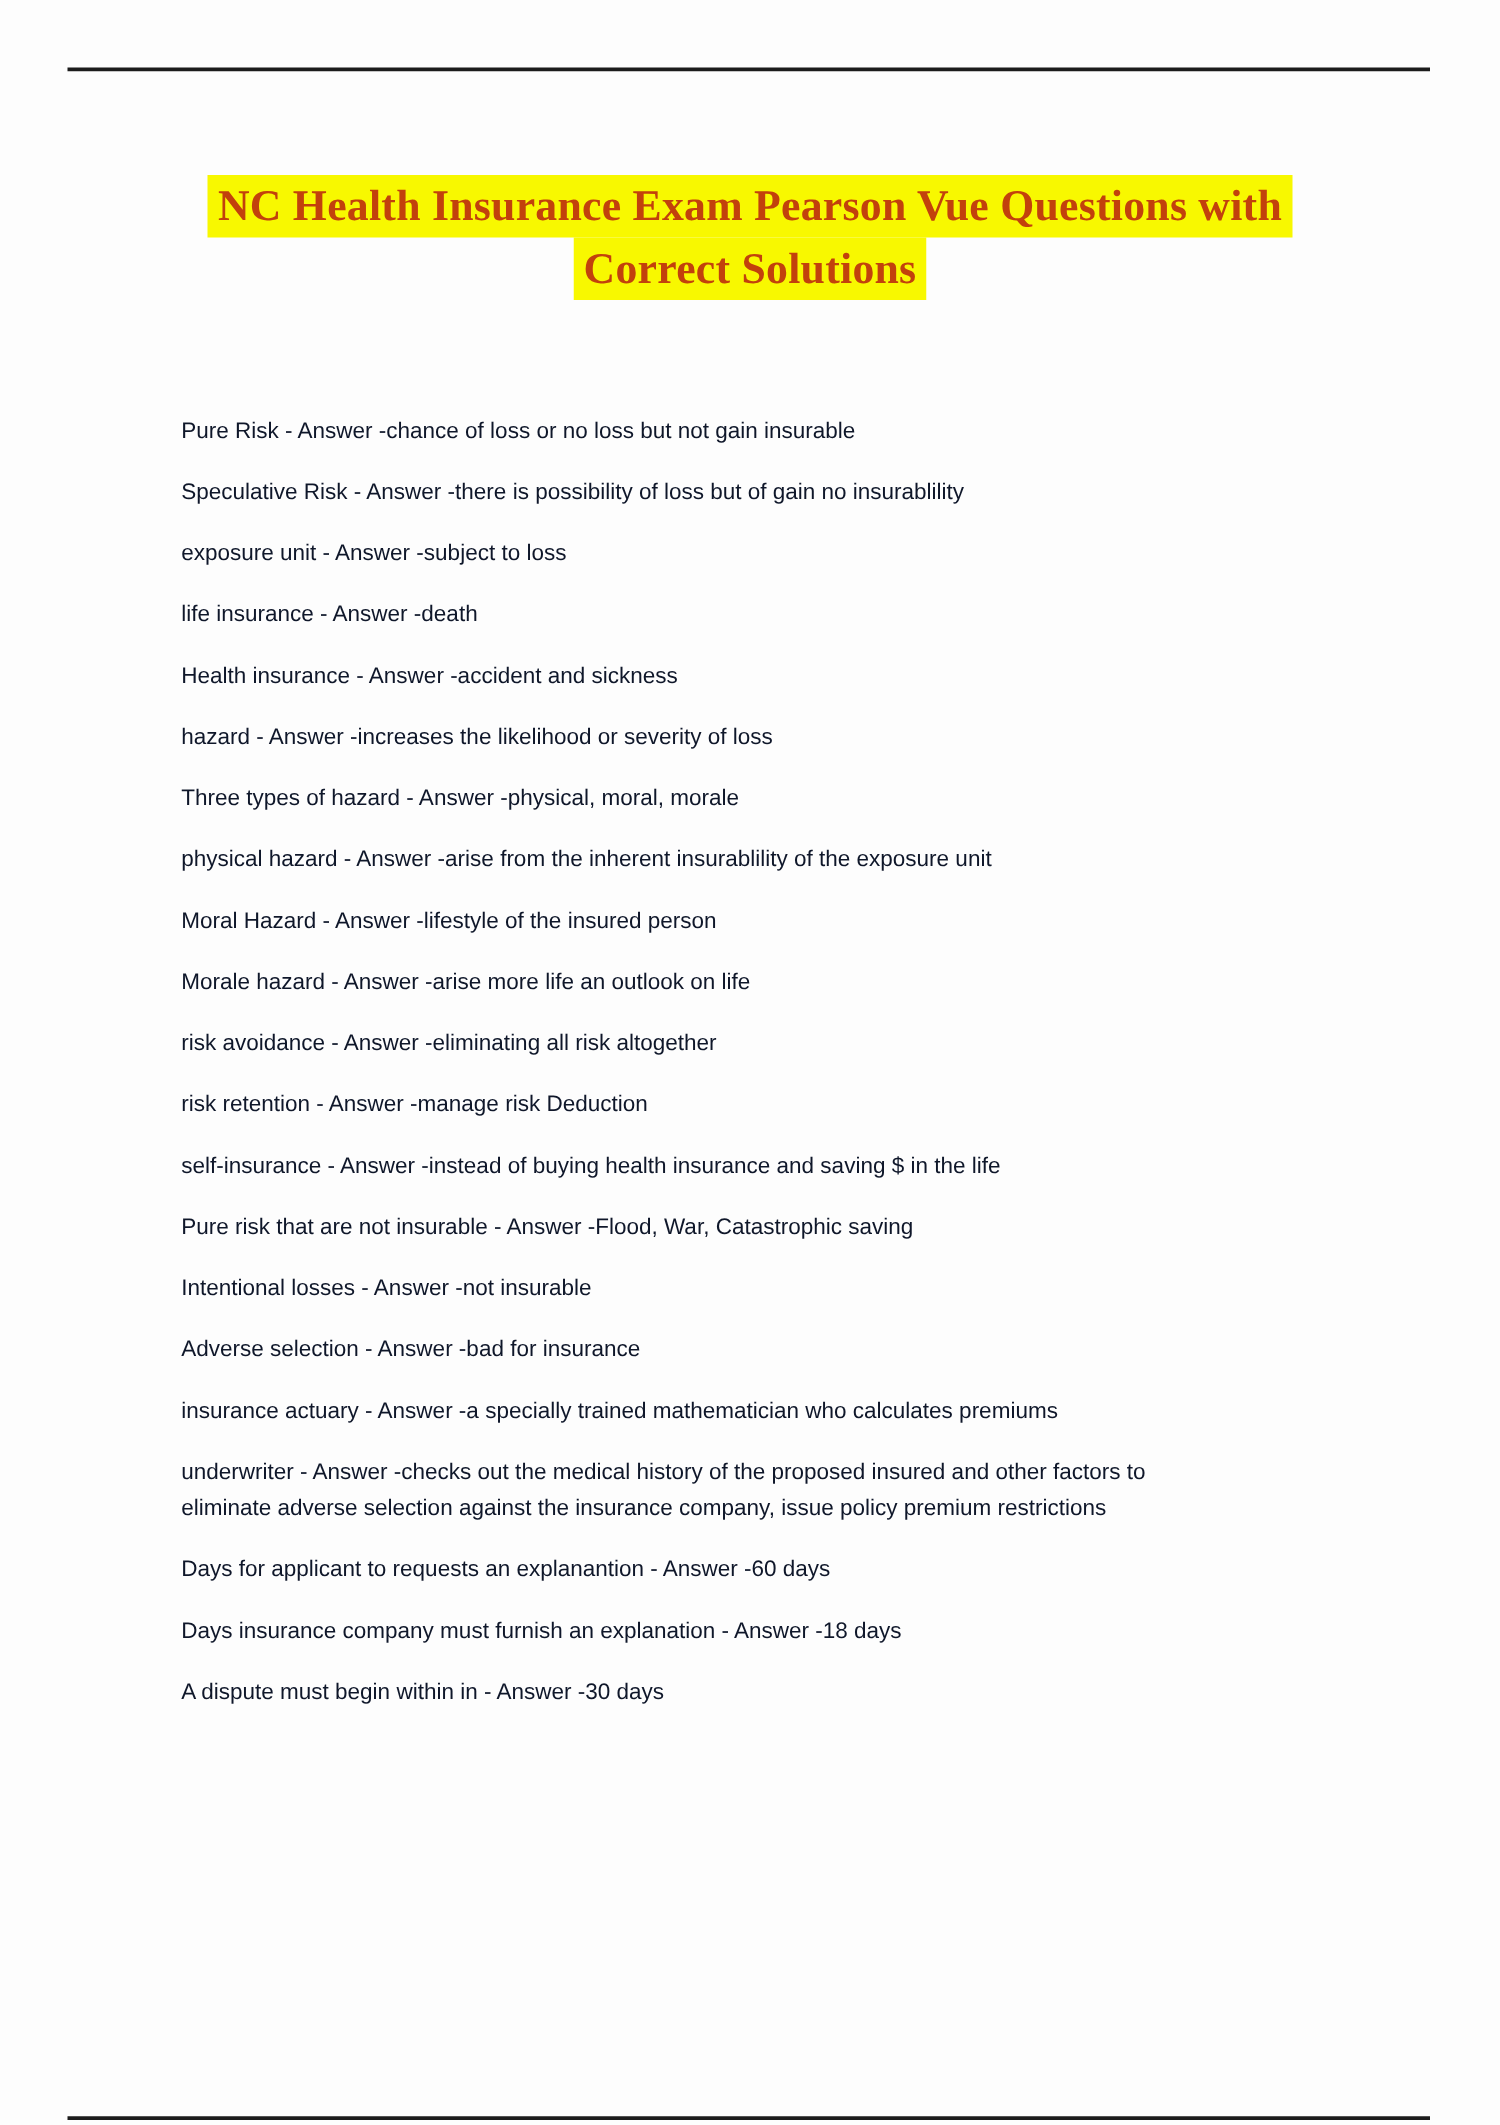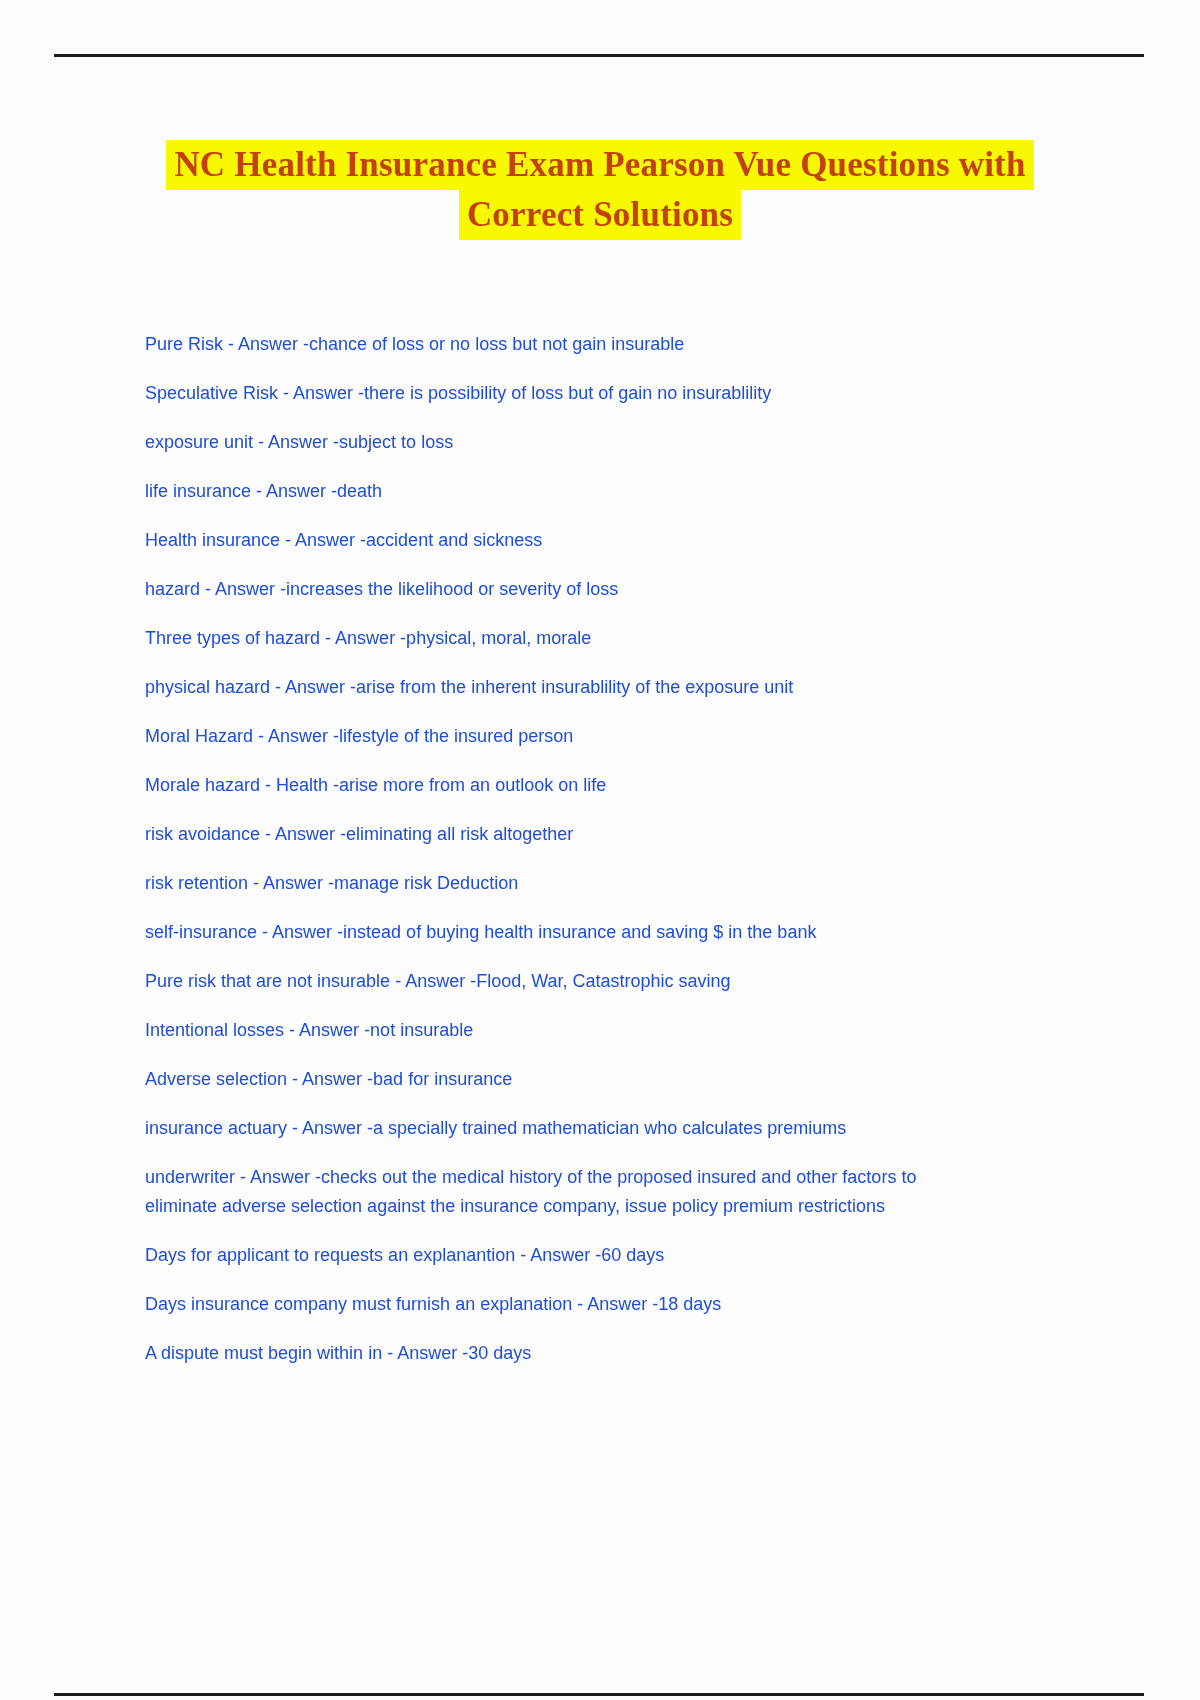--- a/index.html
+++ b/index.html
@@ -51,21 +51,21 @@
   .qa-list {
     position: absolute;
     top: 330px;
     left: 145px;
     width: 912px;
   }
   .qa-line {
     margin: 0 0 20px 0;
     font-size: 18px;
     line-height: 29px;
-    color: #1d4ed8;
+    color: #0f172a;
     white-space: pre-line;
   }
 </style>
 </head>
 <body>
 
 <div class="page">
   <div class="rule rule-top"></div>
 
   <h1 class="doc-title">
@@ -76,24 +76,24 @@
   <main class="qa-list">
       <p class="qa-line">Pure Risk - Answer -chance of loss or no loss but not gain insurable</p>
       <p class="qa-line">Speculative Risk - Answer -there is possibility of loss but of gain no insurablility</p>
       <p class="qa-line">exposure unit - Answer -subject to loss</p>
       <p class="qa-line">life insurance - Answer -death</p>
       <p class="qa-line">Health insurance - Answer -accident and sickness</p>
       <p class="qa-line">hazard - Answer -increases the likelihood or severity of loss</p>
       <p class="qa-line">Three types of hazard - Answer -physical, moral, morale</p>
       <p class="qa-line">physical hazard - Answer -arise from the inherent insurablility of the exposure unit</p>
       <p class="qa-line">Moral Hazard - Answer -lifestyle of the insured person</p>
-      <p class="qa-line">Morale hazard - Health -arise more from an outlook on life</p>
+      <p class="qa-line">Morale hazard - Answer -arise more life an outlook on life</p>
       <p class="qa-line">risk avoidance - Answer -eliminating all risk altogether</p>
       <p class="qa-line">risk retention - Answer -manage risk Deduction</p>
-      <p class="qa-line">self-insurance - Answer -instead of buying health insurance and saving $ in the bank</p>
+      <p class="qa-line">self-insurance - Answer -instead of buying health insurance and saving $ in the life</p>
       <p class="qa-line">Pure risk that are not insurable - Answer -Flood, War, Catastrophic saving</p>
       <p class="qa-line">Intentional losses - Answer -not insurable</p>
       <p class="qa-line">Adverse selection - Answer -bad for insurance</p>
       <p class="qa-line">insurance actuary - Answer -a specially trained mathematician who calculates premiums</p>
       <p class="qa-line">underwriter - Answer -checks out the medical history of the proposed insured and other factors to
 eliminate adverse selection against the insurance company, issue policy premium restrictions</p>
       <p class="qa-line">Days for applicant to requests an explanantion - Answer -60 days</p>
       <p class="qa-line">Days insurance company must furnish an explanation - Answer -18 days</p>
       <p class="qa-line">A dispute must begin within in - Answer -30 days</p>
     </main>

